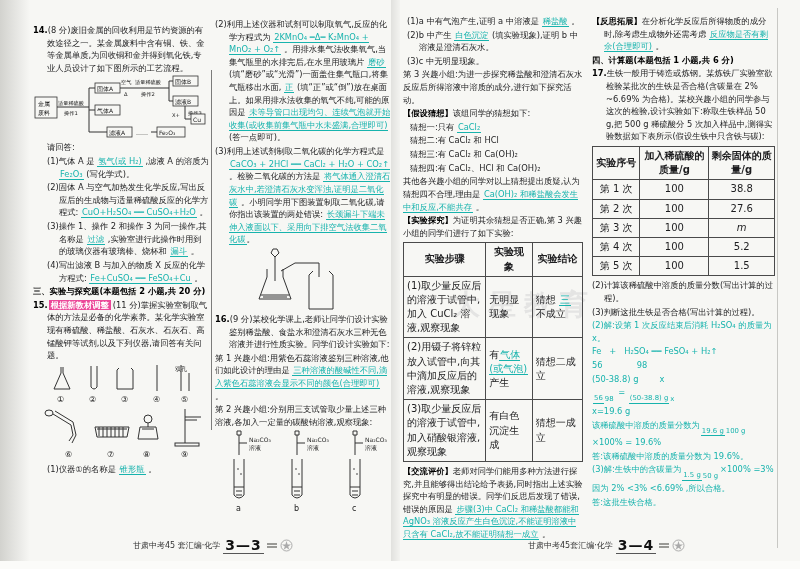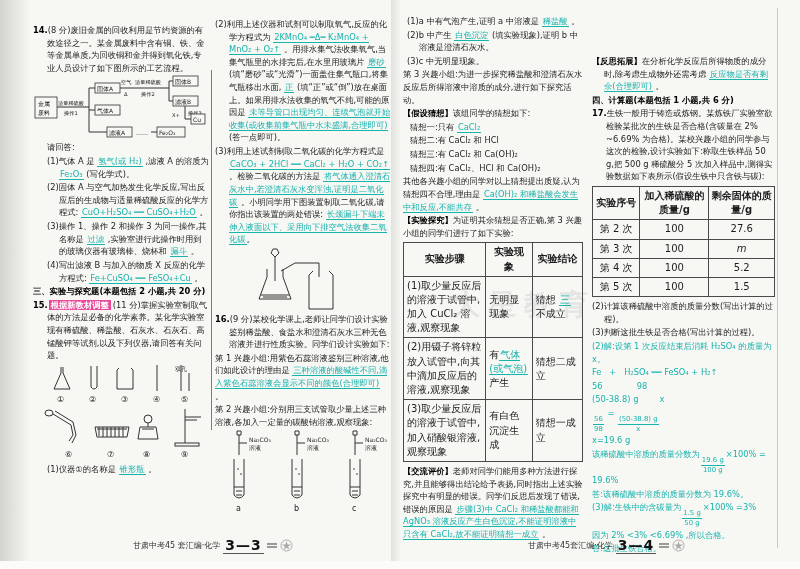--- a/index.html
+++ b/index.html
@@ -14,37 +14,37 @@
   .gutter{position:absolute;left:391px;top:0;width:9px;height:100%;
       background:linear-gradient(90deg,rgba(0,0,0,.09),rgba(0,0,0,.015));}
   .edge-right{position:absolute;left:777px;top:8px;width:1px;height:540px;background:#c8c8c4;}
   .edge-bottom{position:absolute;left:0;bottom:0;width:100%;height:8px;background:#fbfbf9;}
   .artifact-line{position:absolute;left:211px;top:70px;width:1px;height:360px;background:#3a3a3a;opacity:.65;}
 
   .col{position:absolute;font-size:8.3px;line-height:1.52;}
   #col1{left:33px;top:24px;width:176px;}
   #col2{left:215px;top:18px;width:176px;}
   #col3{left:403px;top:15px;width:180px;}
-  #col4{left:592px;top:15px;width:183px;margin-top:40px;}
+  #col4{left:592px;top:15px;width:183px;}
 
   .para{margin:0 0 1px 0;}
   .hang14{padding-left:14px;text-indent:-14px;}
   .hang12{padding-left:12px;text-indent:-12px;}
   .sub{margin-left:14px;}
   .ml4{margin-left:4px;}
   .ml7{margin-left:7px;}
   .secline{font-weight:bold;color:#000;}
   .pre{white-space:pre-wrap;}
 
   .sg-n{color:var(--ink);}
   .sg-b{font-weight:bold;color:#000;}
   .sg-a{color:var(--teal);border-bottom:1px solid var(--teal);padding:0 1px;}
   .sg-t{color:var(--teal);}
   .sg-g{background:#ec4899;color:#fff;font-weight:bold;padding:0 2px;margin:0 2px 0 1px;}
-  .sg-f{display:inline-flex;flex-direction:column;align-items:center;vertical-align:-5px;
+  .sg-f{display:inline-flex;flex-direction:row;align-items:center;vertical-align:-5px;
         color:var(--teal);font-size:6.9px;line-height:1.25;margin:0 1px;}
   .fr-n{border-bottom:1px solid currentColor;padding:0 1px;}
   .fr-d{padding:0 1px;}
 
   svg{display:block;}
   .figline{stroke:#333;stroke-width:1;fill:none;}
   .figtxt{font-size:6px;fill:#222;}
   .fignum{font-size:8px;fill:#222;}
   .figbox{fill:#f7f7f4;stroke:#333;stroke-width:0.8;}
 
@@ -301,20 +301,25 @@
   <table class="dtable" id="t17">
     <thead>
       <tr>
         <th style="width:26%">实验序号</th>
         <th style="width:38%">加入稀硫酸的质量/g</th>
         <th style="width:36%">剩余固体的质量/g</th>
       </tr>
     </thead>
     <tbody>
       <tr>
+        <td>第 1 次</td>
+        <td>100</td>
+        <td>38.8</td>
+      </tr>
+      <tr>
         <td>第 2 次</td>
         <td>100</td>
         <td>27.6</td>
       </tr>
       <tr>
         <td>第 3 次</td>
         <td>100</td>
         <td style="font-style:italic">m</td>
       </tr>
       <tr>

